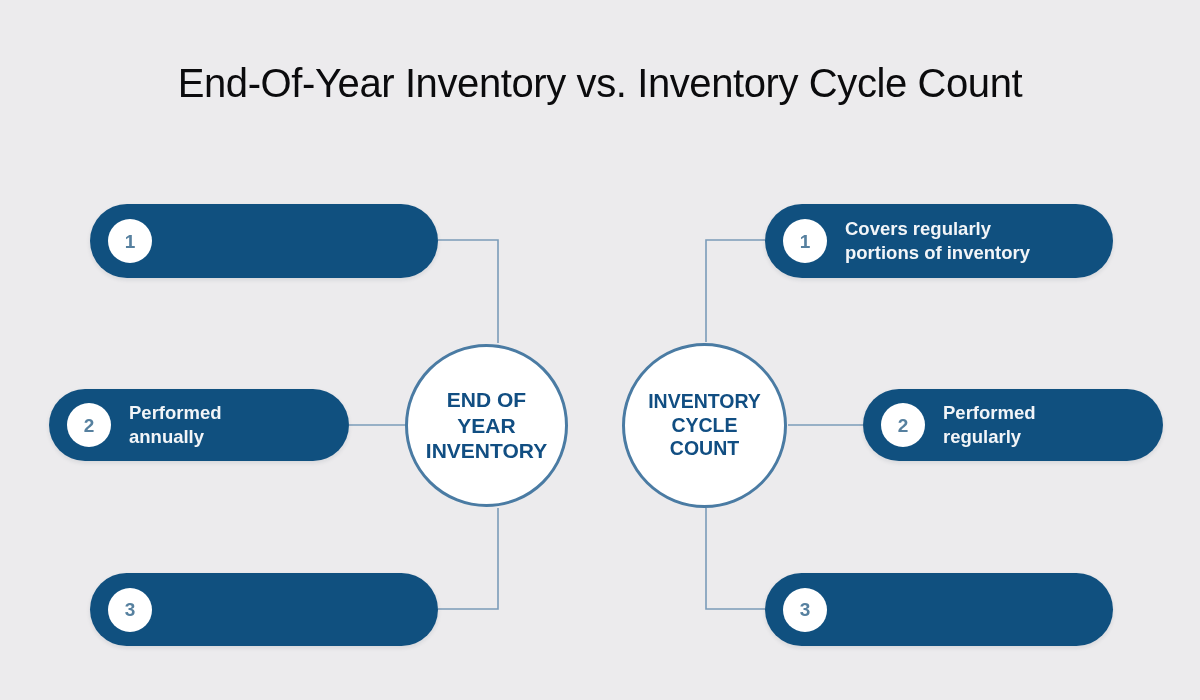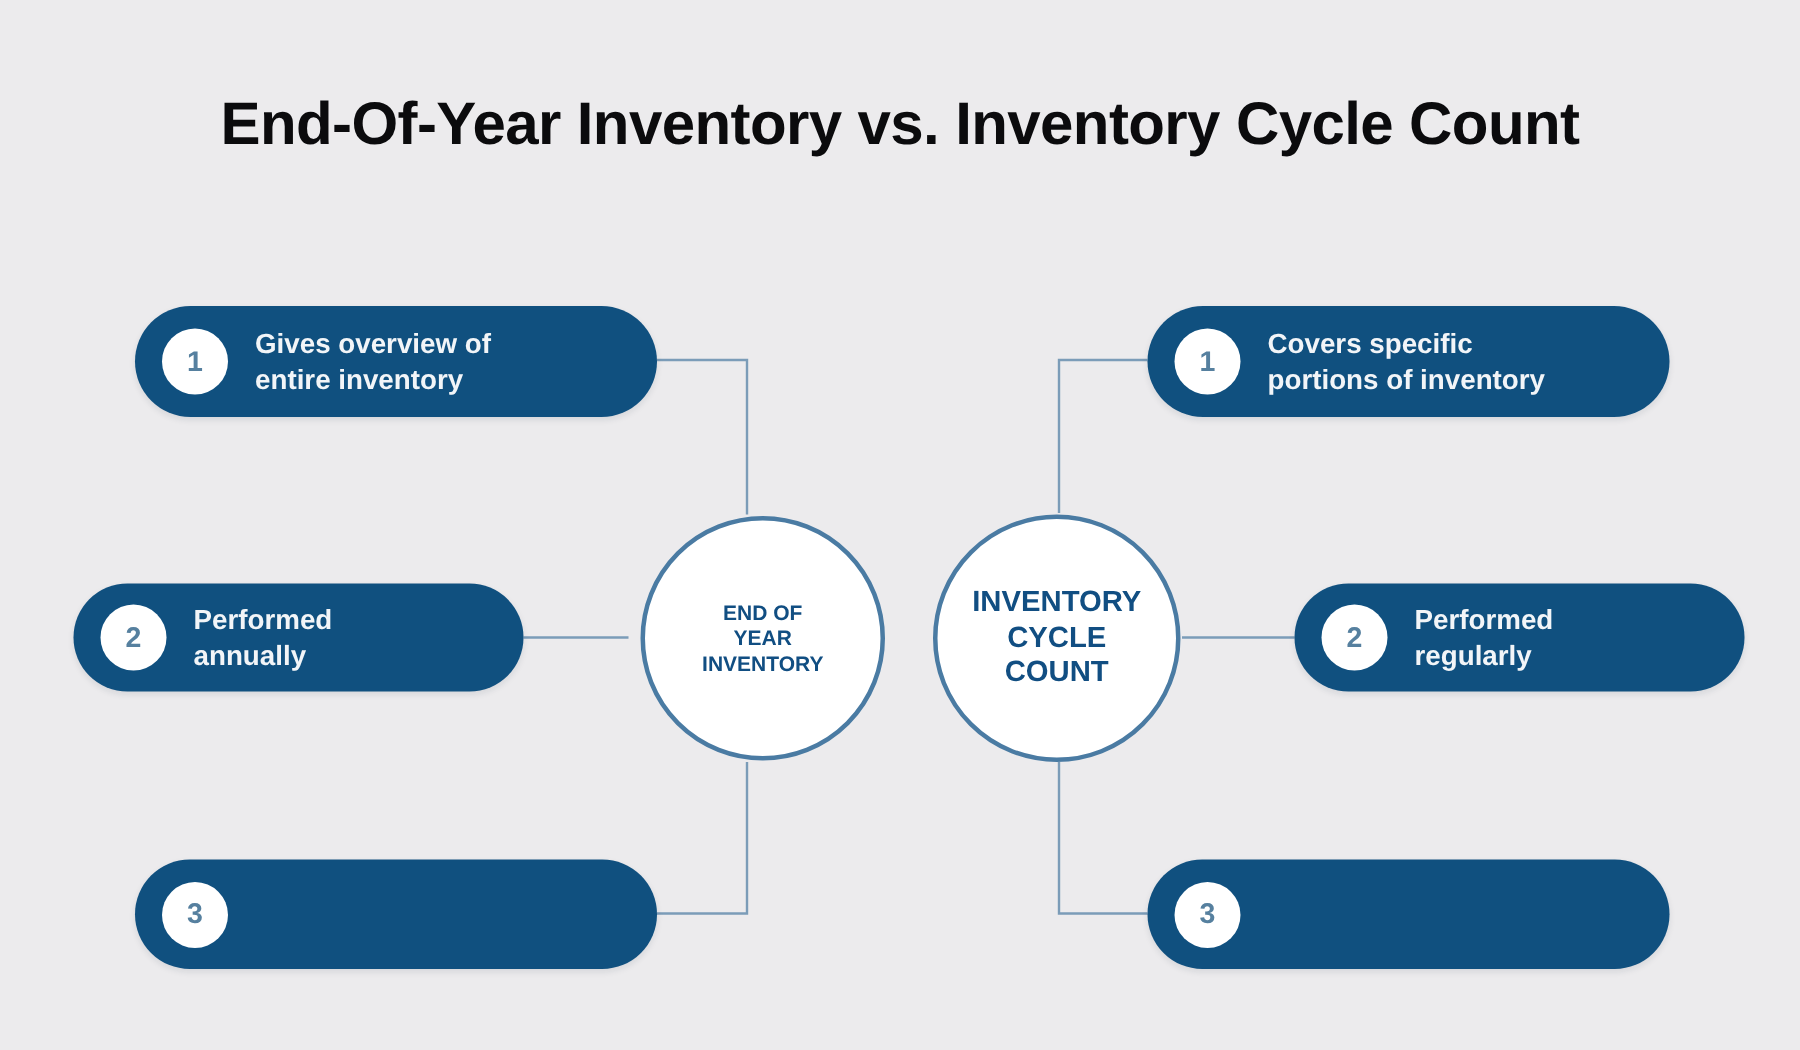--- a/index.html
+++ b/index.html
@@ -23,21 +23,21 @@
   }
 
   
   .page-title {
     position: absolute;
     left: 0;
     top: 60px;
     width: 1200px;
     text-align: center;
     font-size: 40px;
-    font-weight: 700;
+    font-weight: 400;
     letter-spacing: -0.4px;
     color: #0b0b0d;
     line-height: 1.15;
     white-space: nowrap;
   }
 
   
   .connectors {
     position: absolute;
     left: 0;
@@ -56,25 +56,25 @@
     box-sizing: border-box;
     display: flex;
     align-items: center;
     justify-content: center;
     text-align: center;
     color: #114e82;
     font-weight: 700;
     text-transform: uppercase;
   }
   .hub-left {
-    left: 427px;
+    left: 405px;
     top: 344px;
     width: 163px;
     height: 163px;
-    font-size: 14px;
+    font-size: 21px;
     line-height: 1.22;
   }
   .hub-right {
     left: 622px;
     top: 343px;
     width: 165px;
     height: 165px;
     font-size: 19.5px;
     line-height: 1.22;
   }
@@ -162,37 +162,35 @@
   </div>
 
   <div class="hub hub-right">
     <span class="hub-label">INVENTORY
 CYCLE
 COUNT</span>
   </div>
 
   <div class="pill pill-left" id="pill-l1">
     <div class="pill-badge">1</div>
-    <div class="pill-text">Gives overview of
-entire inventory</div>
   </div>
 
   <div class="pill pill-left" id="pill-l2">
     <div class="pill-badge">2</div>
     <div class="pill-text">Performed
 annually</div>
   </div>
 
   <div class="pill pill-left" id="pill-l3">
     <div class="pill-badge">3</div>
   </div>
 
   <div class="pill pill-right" id="pill-r1">
     <div class="pill-badge">1</div>
-    <div class="pill-text">Covers specific
+    <div class="pill-text">Covers regularly
 portions of inventory</div>
   </div>
 
   <div class="pill pill-right" id="pill-r2">
     <div class="pill-badge">2</div>
     <div class="pill-text">Performed
 regularly</div>
   </div>
 
   <div class="pill pill-right" id="pill-r3">

